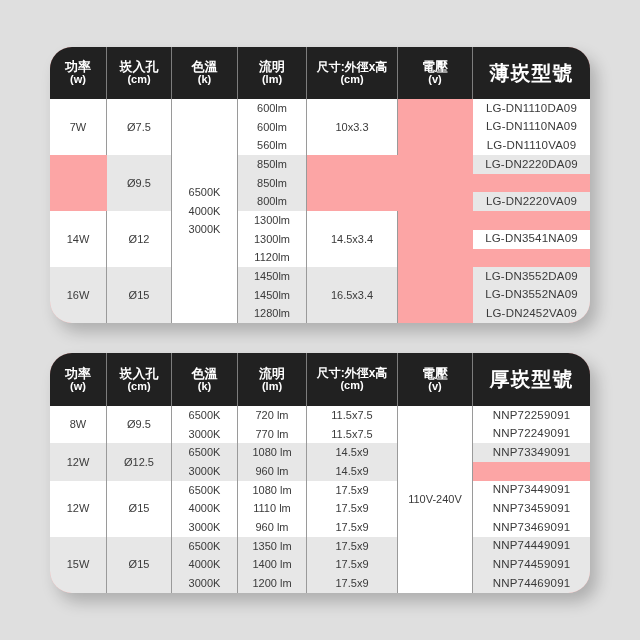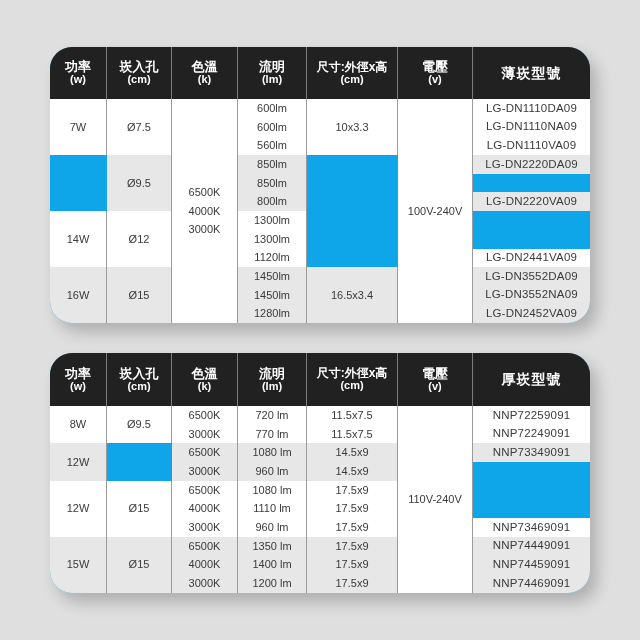--- a/index.html
+++ b/index.html
@@ -6,41 +6,41 @@
   body {
     width:640px; height:640px;
     background:#dfdfdf;
     font-family:"Liberation Sans","DejaVu Sans",sans-serif;
     overflow:hidden;
   }
   .page { position:relative; width:640px; height:640px; }
   .card {
     position:absolute; left:50px; width:540px;
     border-radius:22px; overflow:hidden;
-    background:#0ea5e9;
+    background:#fca5a5;
     box-shadow:7px 9px 16px rgba(0,0,0,0.22);
   }
   .card-thin  { top:47px; }
   .card-thick { top:353px; }
   .grid { display:grid; grid-template-columns:57px 65px 66px 69px 91px 75px 117px; }
   .grid-thin  { grid-template-rows:52px repeat(12, 18.7px); }
   .grid-thick { grid-template-rows:53px repeat(10, 18.7px); }
 
   
   .h {
     background:#212121; color:#ffffff;
     display:flex; flex-direction:column; align-items:center; justify-content:center;
     border-right:1px solid #7d7d7d;
     line-height:1.05; text-align:center;
   }
   .h .hl { font-weight:bold; font-size:13px; }
   .h .hu { font-weight:bold; font-size:11px; }
   .h-size .hl { font-size:12px; }
   .h-model { border-right:none; }
-  .h-model .hl { font-size:14px; letter-spacing:1px; }
+  .h-model .hl { font-size:20px; letter-spacing:1px; }
 
   
   .c {
     display:flex; align-items:center; justify-content:center;
     font-size:11px; color:#3a3a3a;
     background:#ffffff;
     border-right:1px solid #9a9a9a;
     text-align:center; line-height:1;
   }
   .c.s { background:#e7e7e7; }
@@ -107,30 +107,30 @@
       <div class="c s" style="grid-area:6/4/7/5">850lm</div>
       <div class="c s" style="grid-area:7/4/8/5">800lm</div>
       <div class="c" style="grid-area:8/4/9/5">1300lm</div>
       <div class="c" style="grid-area:9/4/10/5">1300lm</div>
       <div class="c" style="grid-area:10/4/11/5">1120lm</div>
       <div class="c s" style="grid-area:11/4/12/5">1450lm</div>
       <div class="c s" style="grid-area:12/4/13/5">1450lm</div>
       <div class="c s" style="grid-area:13/4/14/5">1280lm</div>
 
       <div class="c" style="grid-area:2/5/5/6">10x3.3</div>
+      <div class="c" style="grid-area:8/5/11/6">14.5x3.4</div>
       <div class="c s" style="grid-area:11/5/14/6">16.5x3.4</div>
 
-      <div class="c" style="grid-area:2/6/14/7">100V-240V</div>
 
       <div class="c L model" style="grid-area:2/7/3/8">LG-DN1110DA09</div>
       <div class="c L model" style="grid-area:3/7/4/8">LG-DN1110NA09</div>
       <div class="c L model" style="grid-area:4/7/5/8">LG-DN1110VA09</div>
       <div class="c L model s" style="grid-area:5/7/6/8">LG-DN2220DA09</div>
       <div class="c L model s" style="grid-area:7/7/8/8">LG-DN2220VA09</div>
-      <div class="c L model" style="grid-area:10/7/11/8">LG-DN2441VA09</div>
+      <div class="c L model" style="grid-area:9/7/10/8">LG-DN3541NA09</div>
       <div class="c L model s" style="grid-area:11/7/12/8">LG-DN3552DA09</div>
       <div class="c L model s" style="grid-area:12/7/13/8">LG-DN3552NA09</div>
       <div class="c L model s" style="grid-area:13/7/14/8">LG-DN2452VA09</div>
     </div>
   </section>
 
   <section class="card card-thick">
     <div class="grid grid-thick">
 
       <div class="h" style="grid-area:1/1/2/2">
@@ -160,20 +160,21 @@
       <div class="h h-model" style="grid-area:1/7/2/8">
         <span class="hl">厚崁型號</span>
       </div>
 
       <div class="c" style="grid-area:2/1/4/2">8W</div>
       <div class="c s" style="grid-area:4/1/6/2">12W</div>
       <div class="c" style="grid-area:6/1/9/2">12W</div>
       <div class="c s" style="grid-area:9/1/12/2">15W</div>
 
       <div class="c" style="grid-area:2/2/4/3">Ø9.5</div>
+      <div class="c s" style="grid-area:4/2/6/3">Ø12.5</div>
       <div class="c" style="grid-area:6/2/9/3">Ø15</div>
       <div class="c s" style="grid-area:9/2/12/3">Ø15</div>
 
       <div class="c" style="grid-area:2/3/3/4">6500K</div>
       <div class="c" style="grid-area:3/3/4/4">3000K</div>
       <div class="c s" style="grid-area:4/3/5/4">6500K</div>
       <div class="c s" style="grid-area:5/3/6/4">3000K</div>
       <div class="c" style="grid-area:6/3/7/4">6500K</div>
       <div class="c" style="grid-area:7/3/8/4">4000K</div>
       <div class="c" style="grid-area:8/3/9/4">3000K</div>
@@ -201,20 +202,22 @@
       <div class="c" style="grid-area:8/5/9/6">17.5x9</div>
       <div class="c s" style="grid-area:9/5/10/6">17.5x9</div>
       <div class="c s" style="grid-area:10/5/11/6">17.5x9</div>
       <div class="c s" style="grid-area:11/5/12/6">17.5x9</div>
 
       <div class="c" style="grid-area:2/6/12/7">110V-240V</div>
 
       <div class="c L model" style="grid-area:2/7/3/8">NNP72259091</div>
       <div class="c L model" style="grid-area:3/7/4/8">NNP72249091</div>
       <div class="c L model s" style="grid-area:4/7/5/8">NNP73349091</div>
+      <div class="c L model" style="grid-area:6/7/7/8">NNP73449091</div>
+      <div class="c L model" style="grid-area:7/7/8/8">NNP73459091</div>
       <div class="c L model" style="grid-area:8/7/9/8">NNP73469091</div>
       <div class="c L model s" style="grid-area:9/7/10/8">NNP74449091</div>
       <div class="c L model s" style="grid-area:10/7/11/8">NNP74459091</div>
       <div class="c L model s" style="grid-area:11/7/12/8">NNP74469091</div>
     </div>
   </section>
 
 </main>
 
 </body></html>

